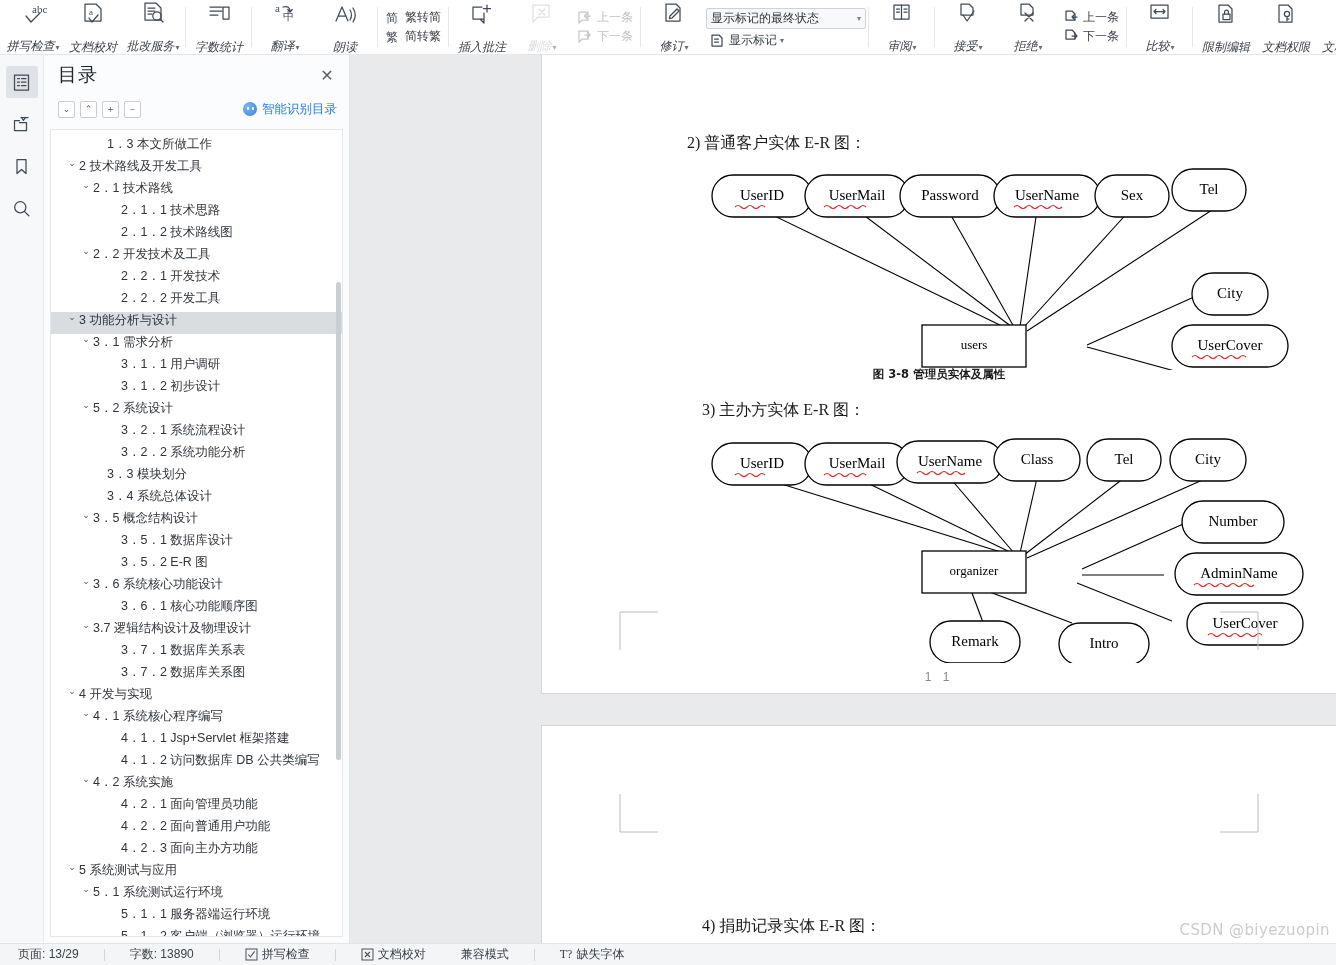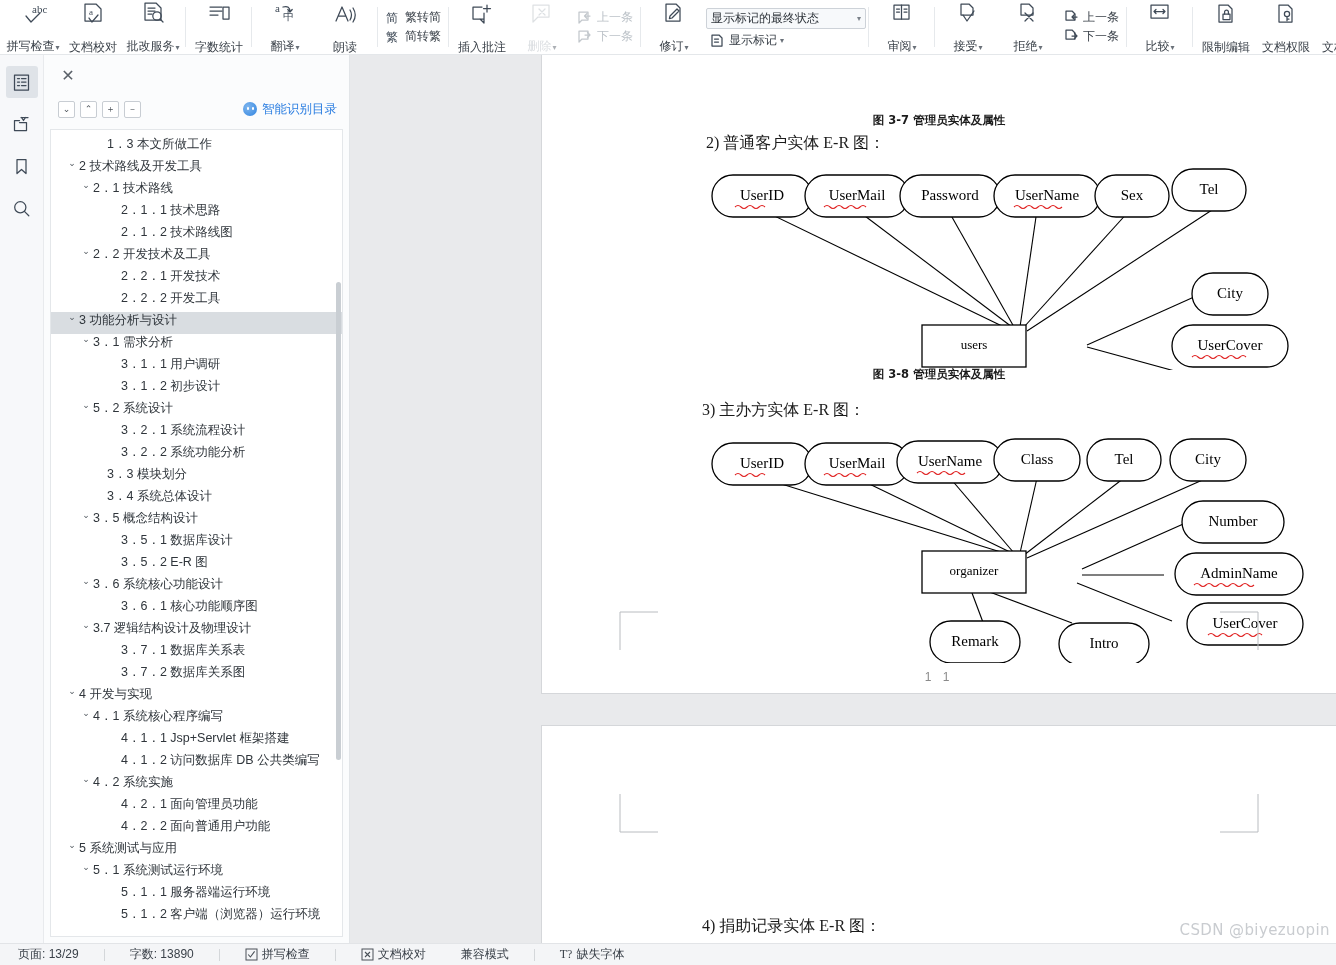--- a/index.html
+++ b/index.html
@@ -27,21 +27,21 @@
     width: 1px; background: #e6e9ec;
   }
   .bigbtn {
     width: 60px; display: flex; flex-direction: column;
     align-items: center; justify-content: center;
     padding-top: 3px; cursor: default;
   }
   .bigbtn .ic { height: 28px; display: flex; align-items: flex-end; justify-content: center; }
   .bigbtn .lb {
     font-size: 12px; color: #3a4149; margin-top: 11px;
-    white-space: nowrap; line-height: 17px;
+    white-space: nowrap; line-height: 17px; font-style: italic;
   }
   .bigbtn .lb .caret { font-size: 8px; color: #6a7179; margin-left: 1px; }
   .bigbtn.dis .lb, .bigbtn.dis .ic { color: #bcc2c8; opacity: .55; }
 
   
   .stack { display: flex; flex-direction: column; justify-content: center; padding: 2px 0; }
   .srow {
     display: flex; align-items: center; gap: 3px;
     font-size: 12px; color: #3a4149; padding: 2px 5px;
     white-space: nowrap; line-height: 15px;
@@ -478,20 +478,21 @@
         <svg width="19" height="19" viewBox="0 0 19 19">
           <circle class="st" cx="8.3" cy="8.3" r="5.6"></circle>
           <path class="st" d="M12.4 12.4 L16.8 16.8"></path>
         </svg>
       </span>
     </div>
   </div>
 
   <div class="nav">
     <div class="nav-head">
+      <div class="nav-title">目录</div>
       <div class="nav-close">✕</div>
     </div>
     <div class="nav-tools">
       <div class="tbtn">⌄</div>
       <div class="tbtn">⌃</div>
       <div class="tbtn">＋</div>
       <div class="tbtn">－</div>
       <div class="smart">
         <span class="dot"></span>
         <span class="lbl">智能识别目录</span>
@@ -653,20 +654,25 @@
             <span style="width: 56px; flex: 0 0 auto;"></span>
             <span class="toc-chev"></span>
             <span class="toc-text">4．2．1   面向管理员功能</span>
           </div>
           <div class="toc-row">
             <span style="width: 56px; flex: 0 0 auto;"></span>
             <span class="toc-chev"></span>
             <span class="toc-text">4．2．2   面向普通用户功能</span>
           </div>
           <div class="toc-row">
+            <span style="width: 56px; flex: 0 0 auto;"></span>
+            <span class="toc-chev"></span>
+            <span class="toc-text">4．2．3   面向主办方功能</span>
+          </div>
+          <div class="toc-row">
             <span style="width: 14px; flex: 0 0 auto;"></span>
             <span class="toc-chev">⌄</span>
             <span class="toc-text">5   系统测试与应用</span>
           </div>
           <div class="toc-row">
             <span style="width: 28px; flex: 0 0 auto;"></span>
             <span class="toc-chev">⌄</span>
             <span class="toc-text">5．1   系统测试运行环境</span>
           </div>
           <div class="toc-row">
@@ -681,22 +687,21 @@
           </div>
         </div>
       <div class="toc-scroll"></div>
     </div>
   </div>
 
   <div class="docarea">
 
     <div class="page page1">
 
-      <div class="fig-cap" style="top:58px;left:0;">图 3-7 管理员实体及属性</div>
-      <div class="heading" style="top:78px;left:164px;">2)   普通客户实体 E-R 图：</div>
+      <div class="heading" style="top:78px;left:145px;">2)   普通客户实体 E-R 图：</div>
 
       <svg class="ersvg" style="top:100px;left:30px;" width="740" height="215" viewBox="0 0 740 215">
 
         <g>
           <line class="er-line" x1="190" y1="55" x2="432" y2="172"></line>
           <line class="er-line" x1="285" y1="55" x2="440" y2="172"></line>
           <line class="er-line" x1="376" y1="55" x2="442" y2="172"></line>
           <line class="er-line" x1="465" y1="55" x2="448" y2="172"></line>
           <line class="er-line" x1="558" y1="55" x2="452" y2="172"></line>
           <line class="er-line" x1="640" y1="55" x2="455" y2="176"></line>

